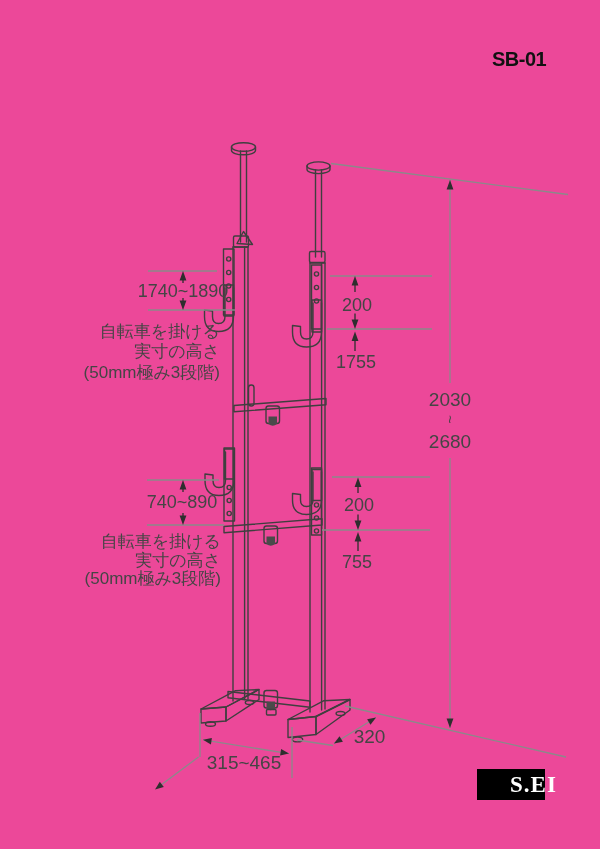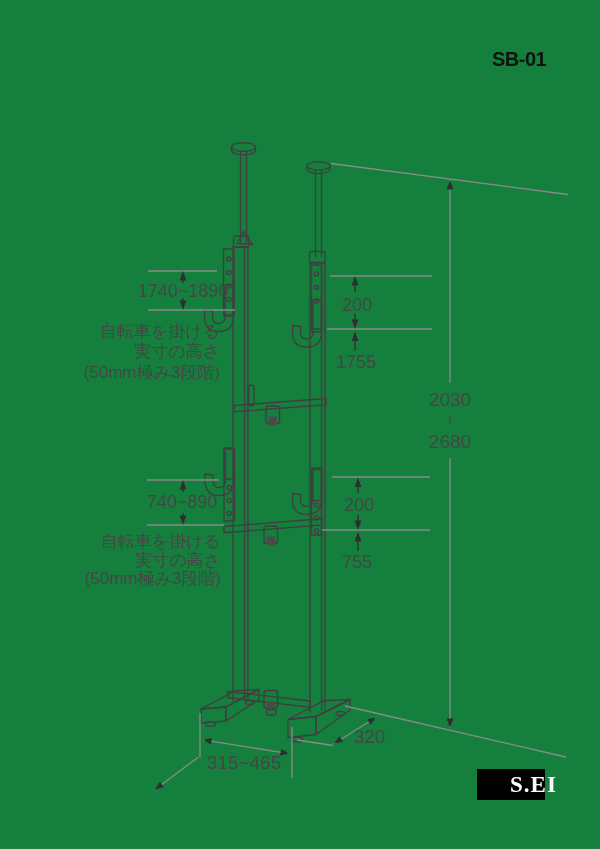--- a/index.html
+++ b/index.html
@@ -1,16 +1,16 @@
 <!DOCTYPE html>
 <html><head>
 <meta charset="utf-8">
 <style>
   html,body{margin:0;padding:0;background:#fff;}
-  .canvas{position:relative;width:600px;height:849px;background:#15803d;overflow:hidden;
+  .canvas{position:relative;width:600px;height:849px;background:#ec4899;overflow:hidden;
           font-family:"Liberation Sans",sans-serif;}
   .model-code{position:absolute;left:492px;top:48px;width:70px;
               font-size:20px;font-weight:bold;color:#111;letter-spacing:-0.5px;}
   .logo{position:absolute;left:477px;top:769px;width:68px;height:31px;background:#000;
         display:flex;align-items:center;justify-content:center;}
   .logo span{color:#fff;font-family:"Liberation Serif",serif;font-weight:bold;
              font-size:23px;letter-spacing:1px;margin-left:45px;}
   svg{position:absolute;left:0;top:0;}
   svg text{font-family:"Liberation Sans",sans-serif;fill:#454545;}
   .struct{stroke:#3f3f3f;stroke-width:1.4;fill:none;stroke-linejoin:round;stroke-linecap:round;}

